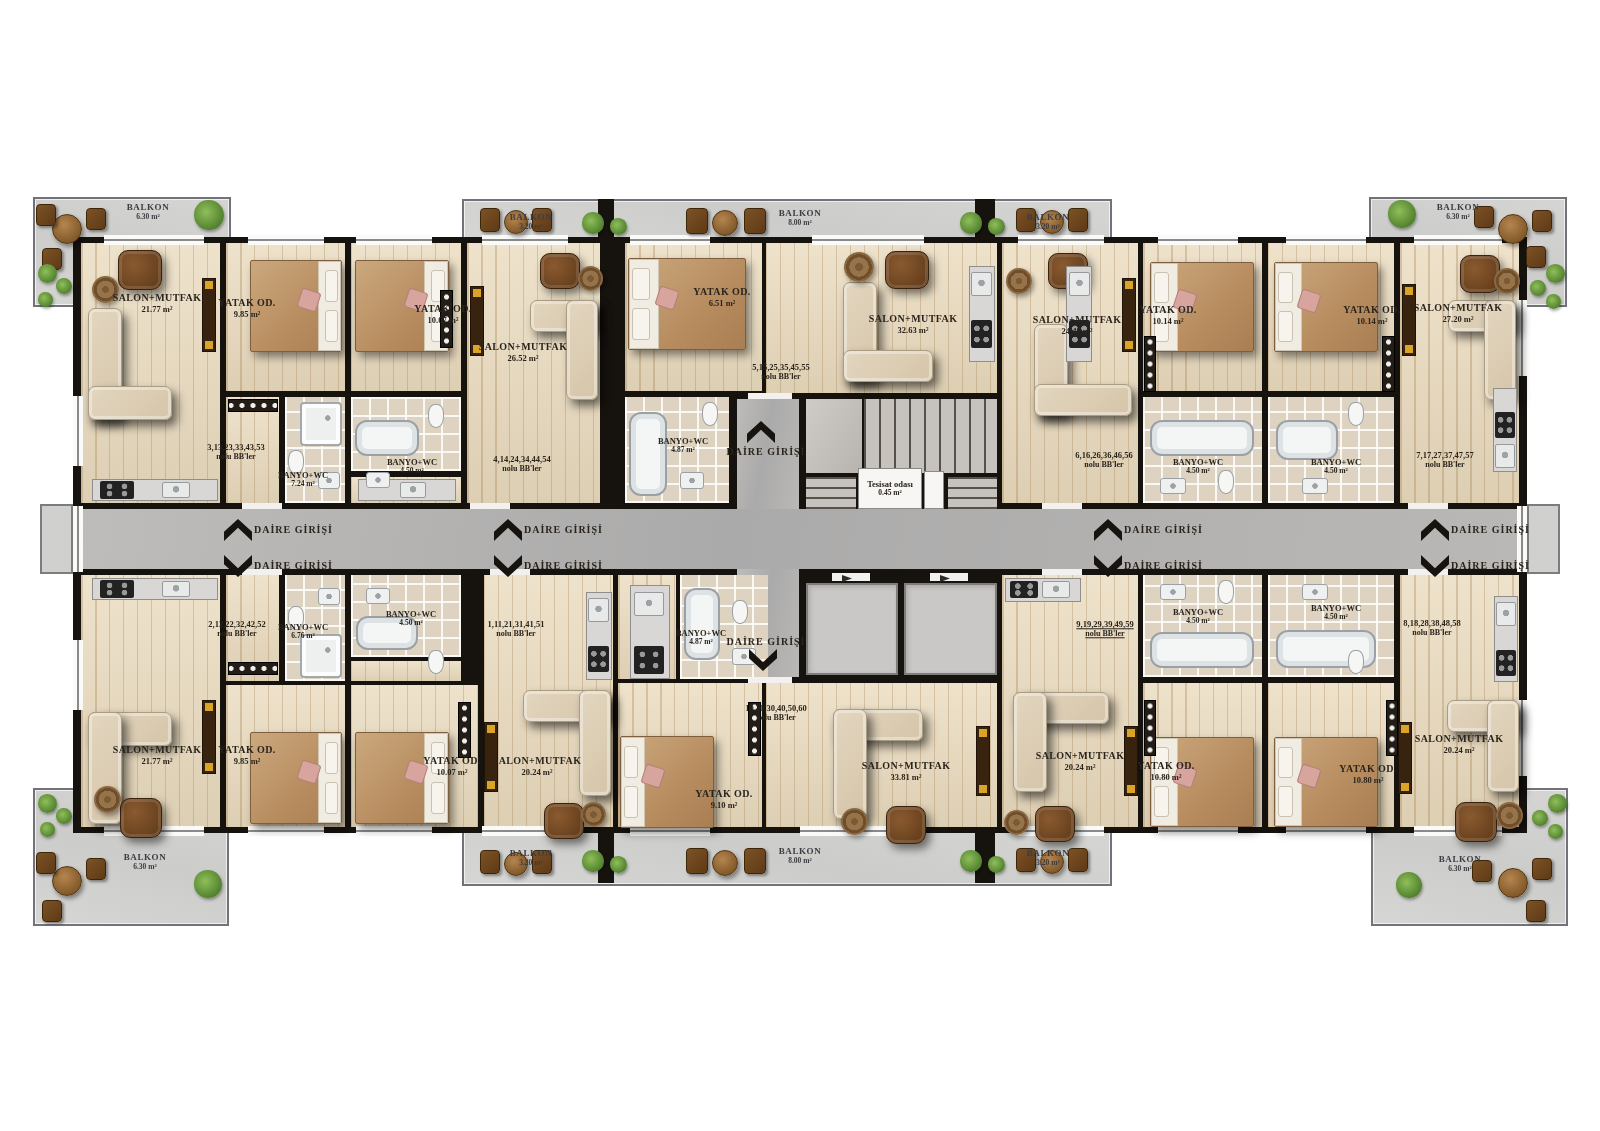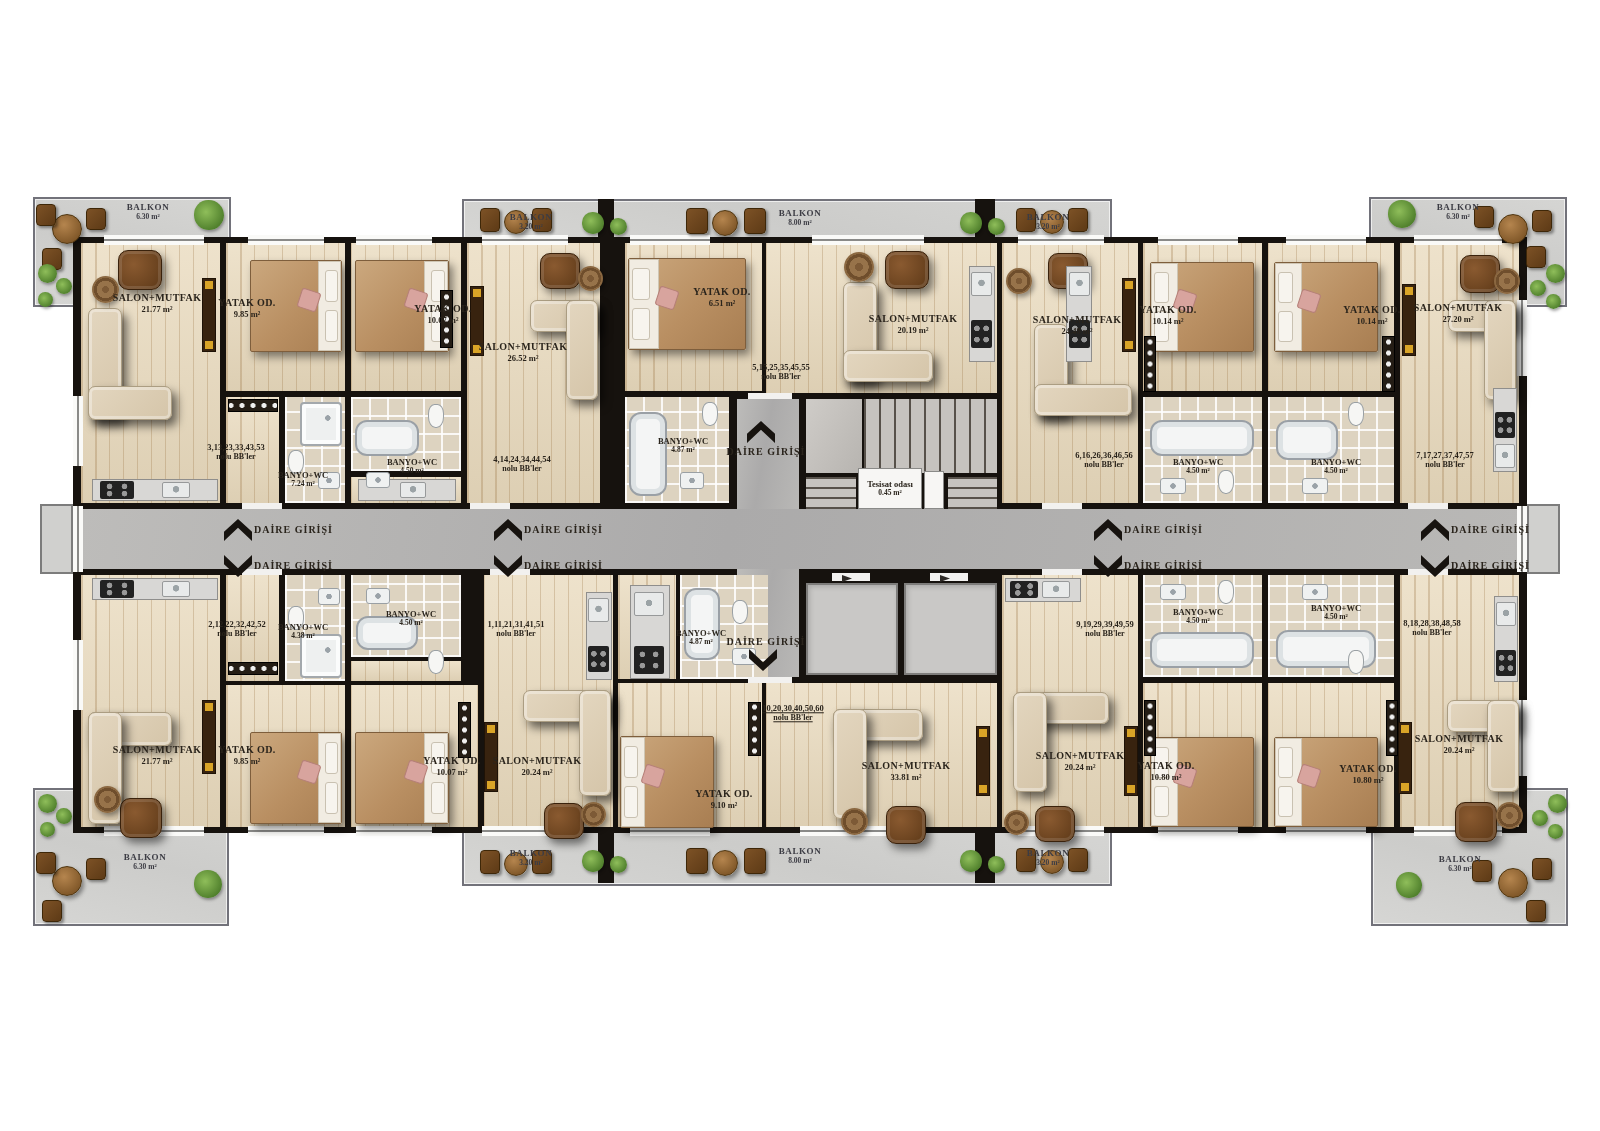--- a/index.html
+++ b/index.html
@@ -435,21 +435,21 @@
     <div class="lbl room" style="left: 523px; top: 352px;">
       <div class="l1">SALON+MUTFAK</div>
       <div class="l2">26.52 m²</div>
     </div>
     <div class="lbl room" style="left: 722px; top: 297px;">
       <div class="l1">YATAK OD.</div>
       <div class="l2">6.51 m²</div>
     </div>
     <div class="lbl room" style="left: 913px; top: 324px;">
       <div class="l1">SALON+MUTFAK</div>
-      <div class="l2">20.19 m²</div>
+      <div class="l2">32.63 m²</div>
     </div>
     <div class="lbl room" style="left: 1077px; top: 325px;">
       <div class="l1">SALON+MUTFAK</div>
       <div class="l2">24.48 m²</div>
     </div>
     <div class="lbl room" style="left: 1168px; top: 315px;">
       <div class="l1">YATAK OD.</div>
       <div class="l2">10.14 m²</div>
     </div>
     <div class="lbl room" style="left: 1372px; top: 315px;">
@@ -515,21 +515,21 @@
     <div class="lbl bath" style="left: 1198px; top: 466px;">
       <div class="l1">BANYO+WC</div>
       <div class="l2">4.50 m²</div>
     </div>
     <div class="lbl bath" style="left: 1336px; top: 466px;">
       <div class="l1">BANYO+WC</div>
       <div class="l2">4.50 m²</div>
     </div>
     <div class="lbl bath" style="left: 303px; top: 631px;">
       <div class="l1">BANYO+WC</div>
-      <div class="l2">4.38 m²</div>
+      <div class="l2">6.76 m²</div>
     </div>
     <div class="lbl bath" style="left: 411px; top: 618px;">
       <div class="l1">BANYO+WC</div>
       <div class="l2">4.50 m²</div>
     </div>
     <div class="lbl bath" style="left: 701px; top: 637px;">
       <div class="l1">BANYO+WC</div>
       <div class="l2">4.87 m²</div>
     </div>
     <div class="lbl bath" style="left: 1198px; top: 616px;">
@@ -601,25 +601,25 @@
       <div class="l2">nolu BB'ler</div>
     </div>
     <div class="lbl note" style="left: 237px; top: 629px;">
       <div class="l1">2,12,22,32,42,52</div>
       <div class="l2">nolu BB'ler</div>
     </div>
     <div class="lbl note" style="left: 516px; top: 629px;">
       <div class="l1">1,11,21,31,41,51</div>
       <div class="l2">nolu BB'ler</div>
     </div>
-    <div class="lbl note" style="left: 793px; top: 713px; text-decoration: underline;">
+    <div class="lbl note" style="left: 776px; top: 713px;">
       <div class="l1">10,20,30,40,50,60</div>
       <div class="l2">nolu BB'ler</div>
     </div>
-    <div class="lbl note" style="left: 1105px; top: 629px;">
+    <div class="lbl note" style="left: 1105px; top: 629px; text-decoration: underline;">
       <div class="l1">9,19,29,39,49,59</div>
       <div class="l2">nolu BB'ler</div>
     </div>
     <div class="lbl note" style="left: 1432px; top: 628px;">
       <div class="l1">8,18,28,38,48,58</div>
       <div class="l2">nolu BB'ler</div>
     </div>
     <div class="lbl tes" style="left: 890px; top: 488px;">
       <div class="l1">Tesisat odası</div>
       <div class="l2">0.45 m²</div>

